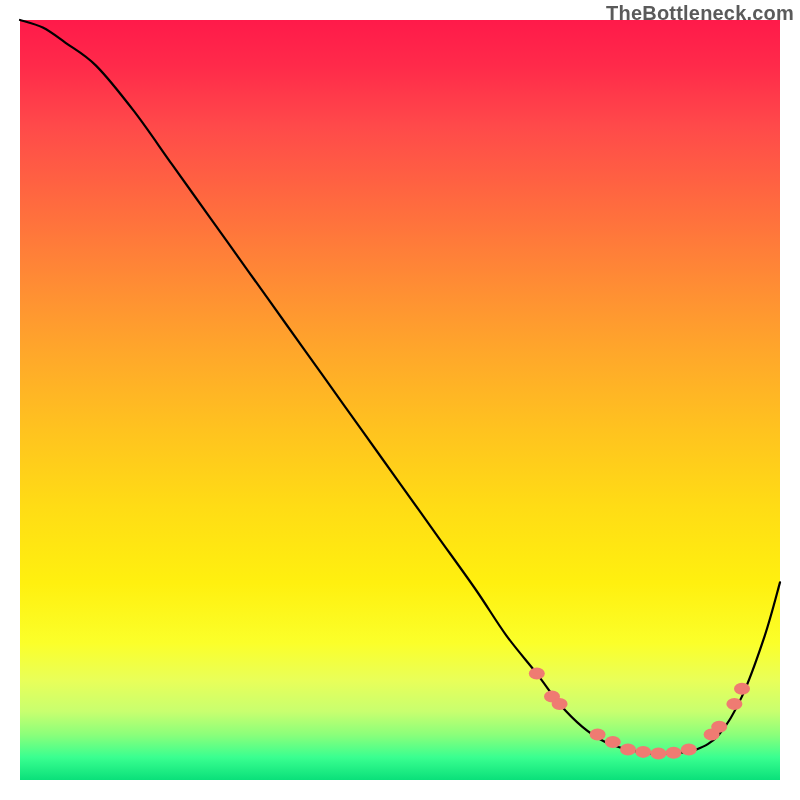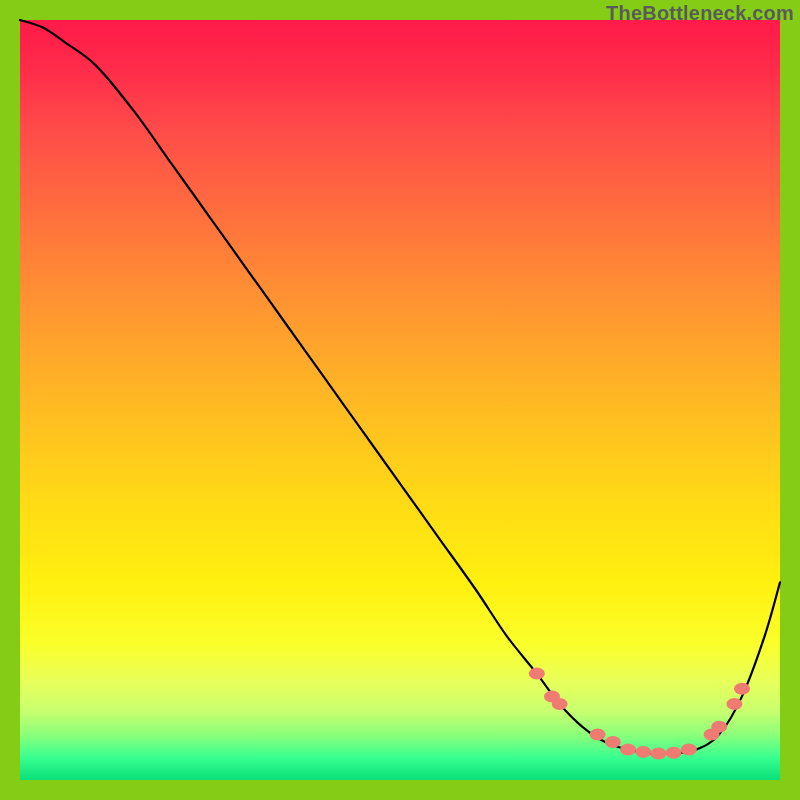--- a/index.html
+++ b/index.html
@@ -1,21 +1,21 @@
 <!DOCTYPE html>
 <html><head>
 <meta charset="utf-8">
 <style>
   * { margin: 0; padding: 0; box-sizing: border-box; }
   html, body { width: 800px; height: 800px; overflow: hidden; background: #000; }
   .frame {
     position: relative;
     width: 800px;
     height: 800px;
-    background: #84cc16;
+    background: #ffffff;
   }
   .plot-area {
     position: absolute;
     left: 20px;
     top: 20px;
     width: 760px;
     height: 760px;
     background: linear-gradient(to bottom,
       #ff1a4a 0%,
       #ff2a4a 6%,

